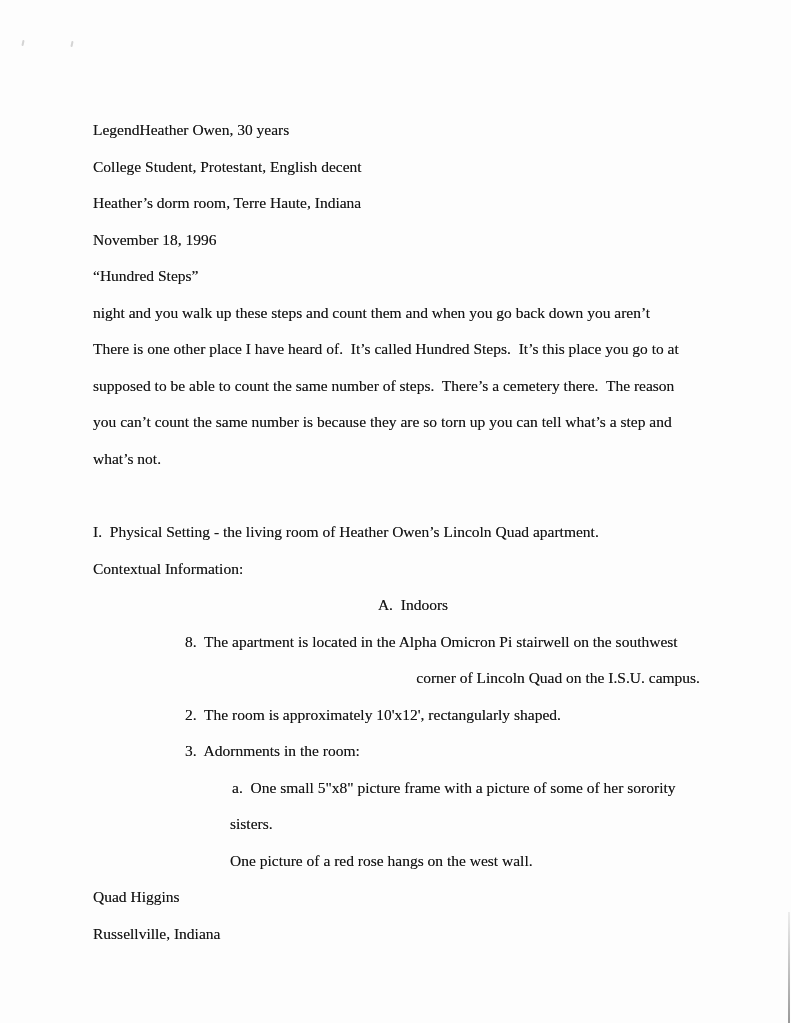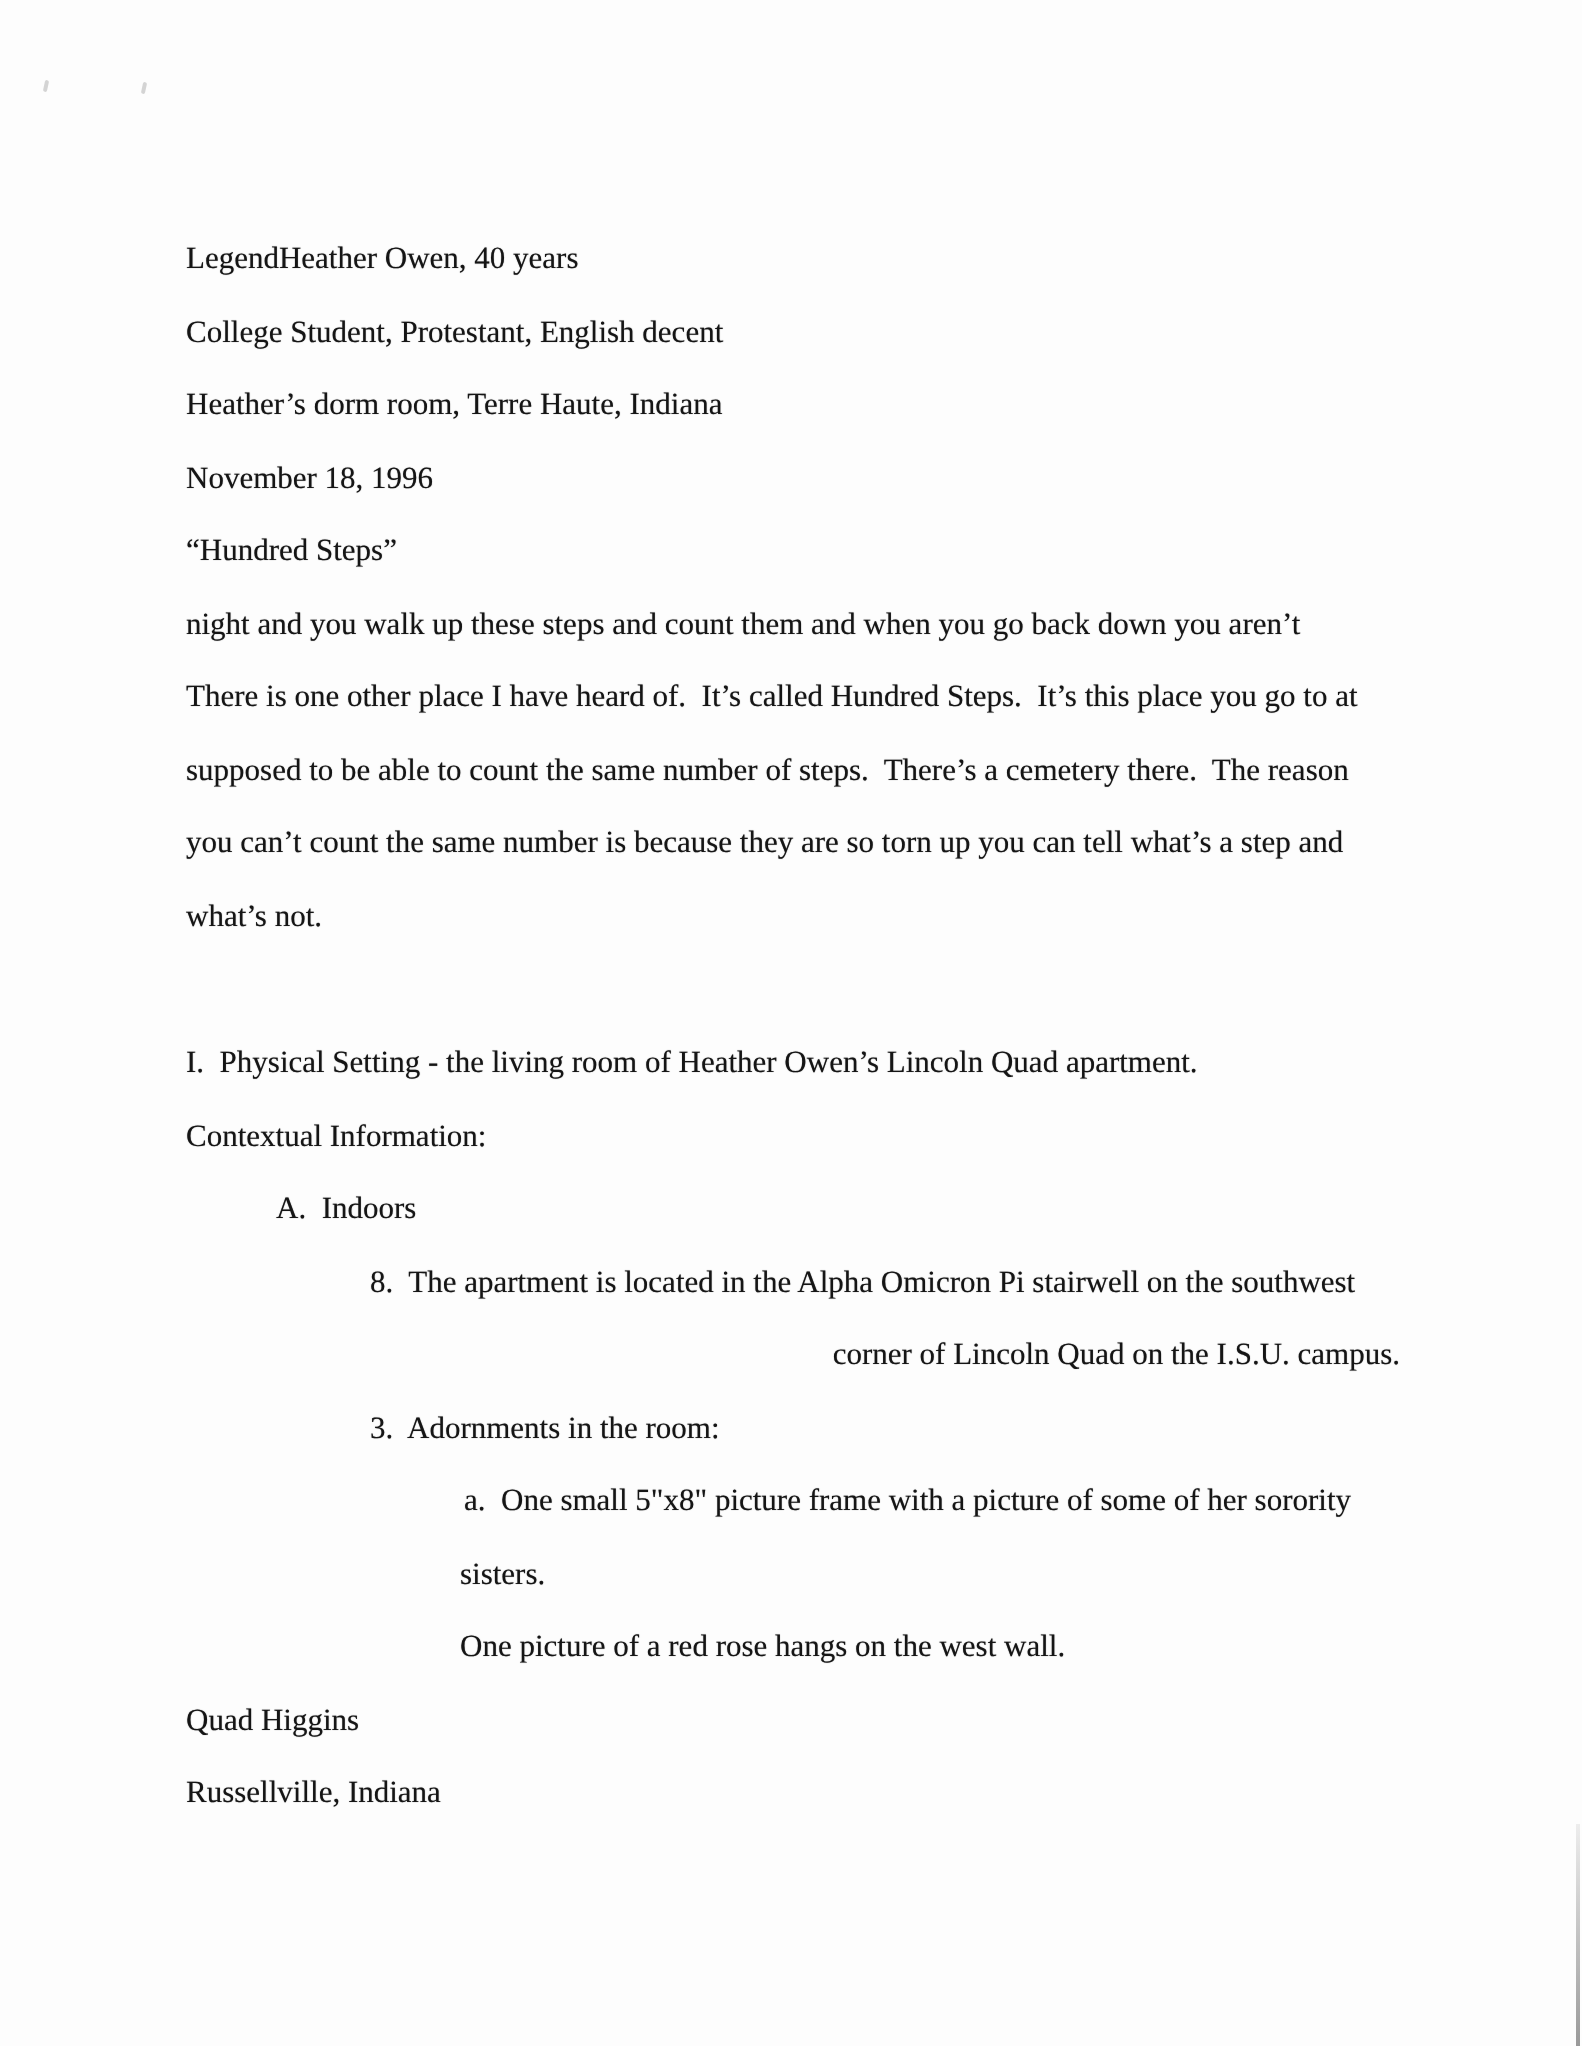--- a/index.html
+++ b/index.html
@@ -29,21 +29,21 @@
   .line {
     height: 36.55px;
     line-height: 36.55px;
     white-space: pre;
     overflow: visible;
   }
   .row-split {
     display: flex;
   }
   .right { text-align: left; }
-  .ind-letter { margin-left: 45px; }   
+  .ind-letter { margin-left: 33px; text-align: center; }   
   .ind-num    { margin-left: 92px; }   
   .ind-num-c  { margin-left: 94px; text-align: right; }   
   .ind-sub    { margin-left: 139px; }  
   .ind-sub-c  { margin-left: 137px; }  
   
   .pencil-mark {
     position: absolute;
     width: 2px;
     height: 6px;
     background: #c9c9c9;
@@ -68,40 +68,41 @@
 <div class="sheet">
 
   <span class="pencil-mark pm-left"></span>
   <span class="pencil-mark pm-right"></span>
   <span class="edge-line"></span>
 
   <div class="content">
 
     <div class="line row-split">
       <span>Legend</span>
-      <span>Heather Owen, 40 years</span>
+      <span>Heather Owen, 30 years</span>
     </div>
     <div class="line right">College Student, Protestant, English decent</div>
     <div class="line right">Heather’s dorm room, Terre Haute, Indiana</div>
     <div class="line right">November 18, 1996</div>
 
     <div class="line">“Hundred Steps”</div>
     <div class="line">night and you walk up these steps and count them and when you go back down you aren’t</div>
     <div class="line">There is one other place I have heard of.  It’s called Hundred Steps.  It’s this place you go to at</div>
     <div class="line">supposed to be able to count the same number of steps.  There’s a cemetery there.  The reason</div>
     <div class="line">you can’t count the same number is because they are so torn up you can tell what’s a step and</div>
     <div class="line">what’s not.</div>
 
     <div class="line"></div>
 
     <div class="line">I.  Physical Setting - the living room of Heather Owen’s Lincoln Quad apartment.</div>
     <div class="line">Contextual Information:</div>
     <div class="line ind-letter">A.  Indoors</div>
     <div class="line ind-num">8.  The apartment is located in the Alpha Omicron Pi stairwell on the southwest</div>
     <div class="line ind-num-c">corner of Lincoln Quad on the I.S.U. campus.</div>
+    <div class="line ind-num">2.  The room is approximately 10'x12', rectangularly shaped.</div>
     <div class="line ind-num">3.  Adornments in the room:</div>
     <div class="line ind-sub">a.  One small 5"x8" picture frame with a picture of some of her sorority</div>
     <div class="line ind-sub-c">sisters.</div>
     <div class="line ind-sub-c">One picture of a red rose hangs on the west wall.</div>
 
     <div class="line right">Quad Higgins</div>
     <div class="line right">Russellville, Indiana</div>
 
   </div>
 </div>

